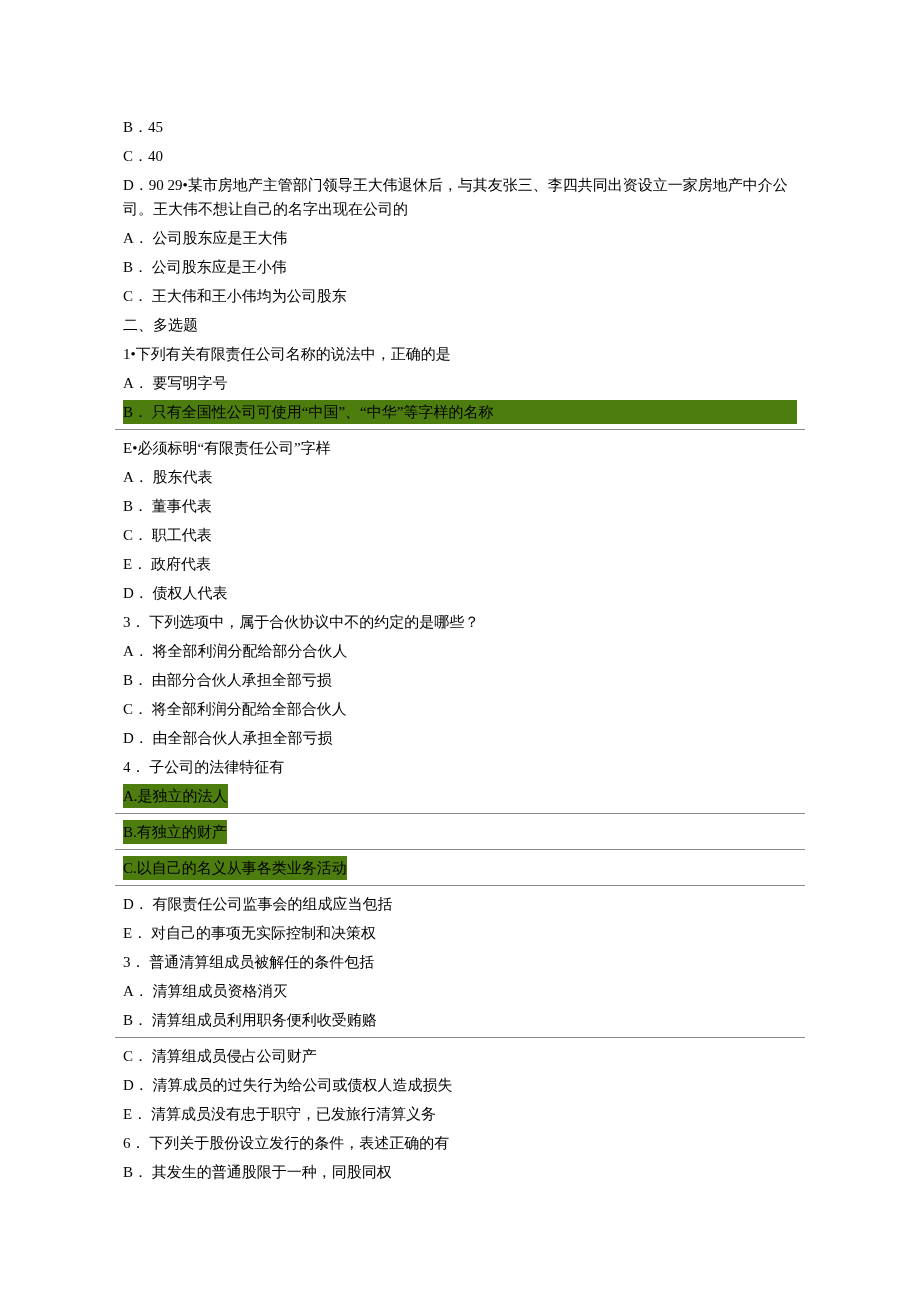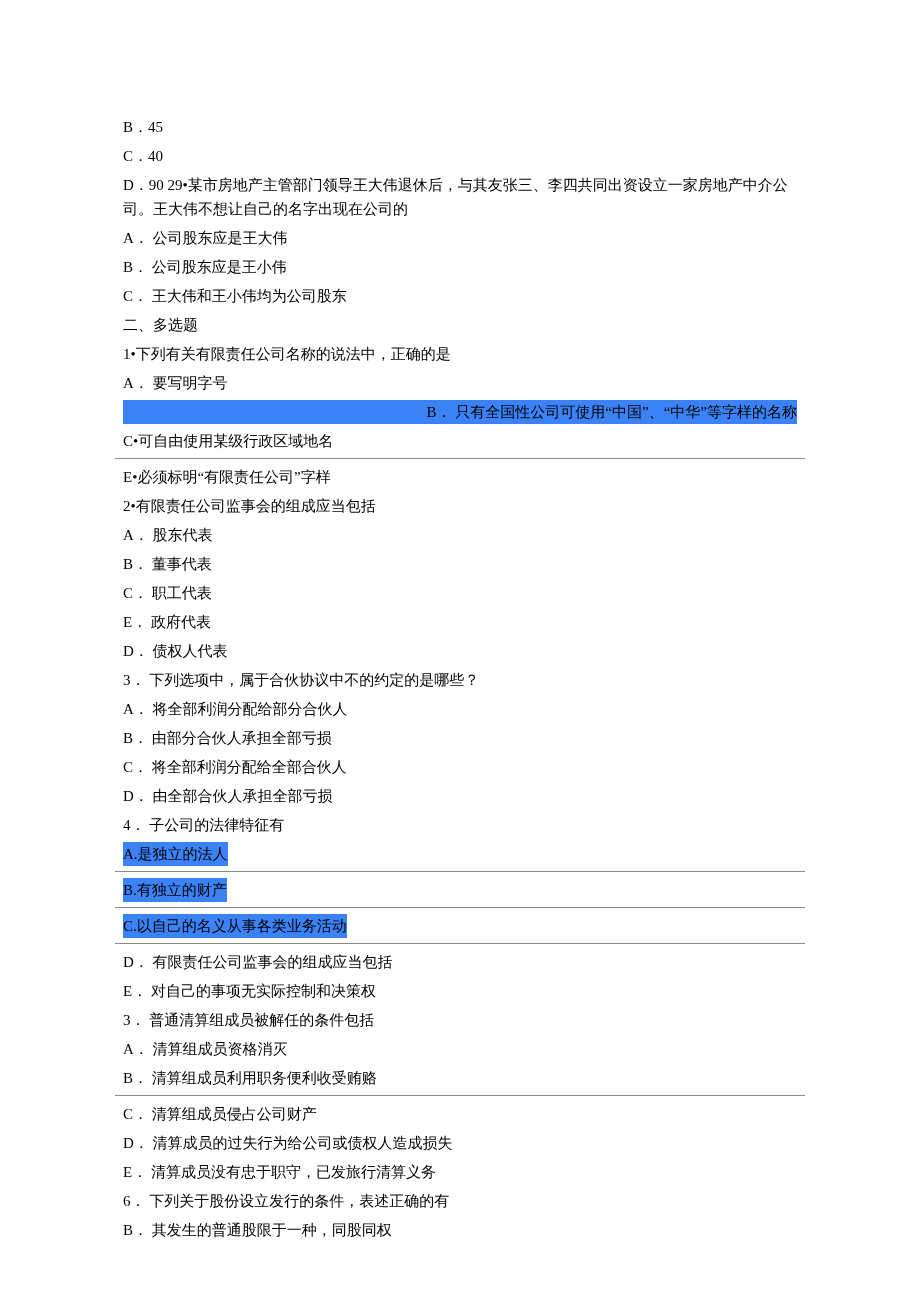--- a/index.html
+++ b/index.html
@@ -14,47 +14,44 @@
   .page {
     width: 920px;
     min-height: 1303px;
     padding: 110px 115px 60px 115px;
     box-sizing: border-box;
   }
   .line {
     margin: 5px 8px;
   }
   .hl {
-    background: #3b82f6;
+    background: #4d7c0f;
     display: inline-block;
-    text-align: right;
   }
   .hr-line {
     border-bottom: 1px solid #888;
     margin: 2px 0 6px 0;
   }
 </style>
 </head>
 <body>
 
 <div class="page" id="root">
     <div class="line"><span>B．45</span></div>
     <div class="line"><span>C．40</span></div>
     <div class="line"><span>D．90 29•某市房地产主管部门领导王大伟退休后，与其友张三、李四共同出资设立一家房地产中介公司。王大伟不想让自己的名字出现在公司的</span></div>
     <div class="line"><span>A． 公司股东应是王大伟</span></div>
     <div class="line"><span>B． 公司股东应是王小伟</span></div>
     <div class="line"><span>C． 王大伟和王小伟均为公司股东</span></div>
     <div class="line"><span>二、多选题</span></div>
     <div class="line"><span>1•下列有关有限责任公司名称的说法中，正确的是</span></div>
     <div class="line"><span>A． 要写明字号</span></div>
     <div class="line"><span class="hl" style="width: 100%;">B． 只有全国性公司可使用“中国”、“中华”等字样的名称</span></div>
-    <div class="line"><span>C•可自由使用某级行政区域地名</span></div>
     <div class="hr-line"></div>
     <div class="line"><span>E•必须标明“有限责任公司”字样</span></div>
-    <div class="line"><span>2•有限责任公司监事会的组成应当包括</span></div>
     <div class="line"><span>A． 股东代表</span></div>
     <div class="line"><span>B． 董事代表</span></div>
     <div class="line"><span>C． 职工代表</span></div>
     <div class="line"><span>E． 政府代表</span></div>
     <div class="line"><span>D． 债权人代表</span></div>
     <div class="line"><span>3． 下列选项中，属于合伙协议中不的约定的是哪些？</span></div>
     <div class="line"><span>A． 将全部利润分配给部分合伙人</span></div>
     <div class="line"><span>B． 由部分合伙人承担全部亏损</span></div>
     <div class="line"><span>C． 将全部利润分配给全部合伙人</span></div>
     <div class="line"><span>D． 由全部合伙人承担全部亏损</span></div>

